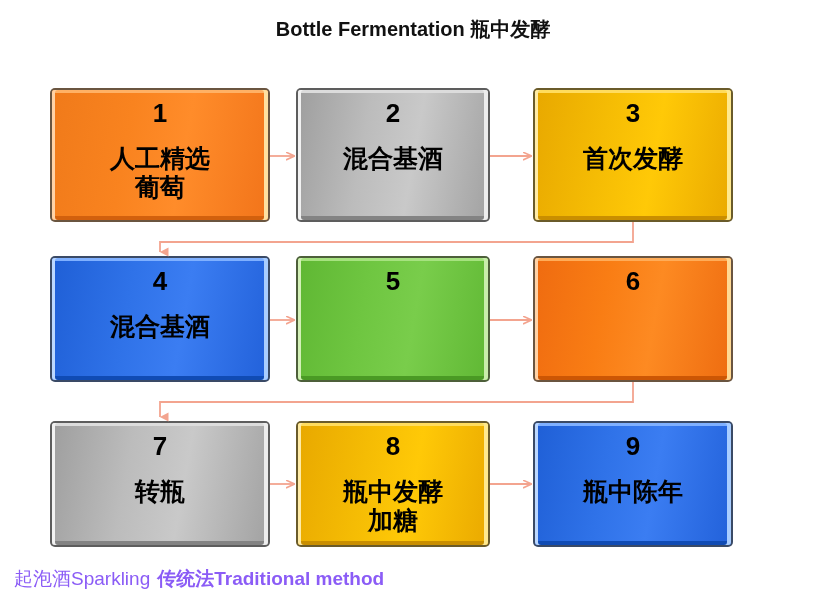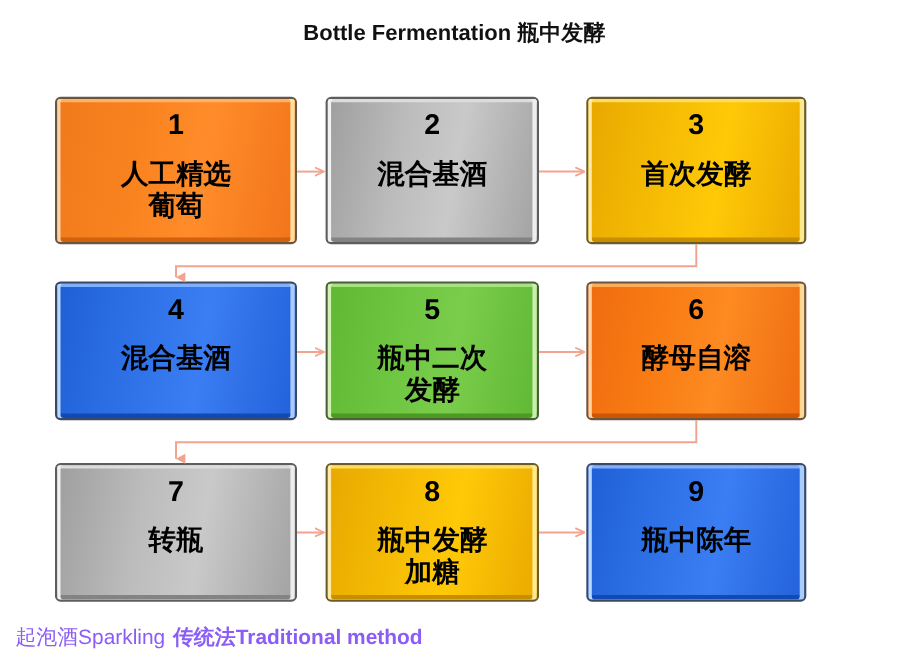--- a/index.html
+++ b/index.html
@@ -162,28 +162,25 @@
 
   <div class="node n-blue" style="left:52px;  top:258px; width:216px; height:122px;">
     <span class="bevel"></span>
     <span class="num">4</span>
     <span class="label">混合基酒</span>
   </div>
 
   <div class="node n-green" style="left:298px; top:258px; width:190px; height:122px;">
     <span class="bevel"></span>
     <span class="num">5</span>
-    <span class="label">瓶中二次
-发酵</span>
   </div>
 
   <div class="node n-orange2" style="left:535px; top:258px; width:196px; height:122px;">
     <span class="bevel"></span>
     <span class="num">6</span>
-    <span class="label">酵母自溶</span>
   </div>
 
   <div class="node n-gray" style="left:52px;  top:423px; width:216px; height:122px;">
     <span class="bevel"></span>
     <span class="num">7</span>
     <span class="label">转瓶</span>
   </div>
 
   <div class="node n-yellow" style="left:298px; top:423px; width:190px; height:122px;">
     <span class="bevel"></span>

